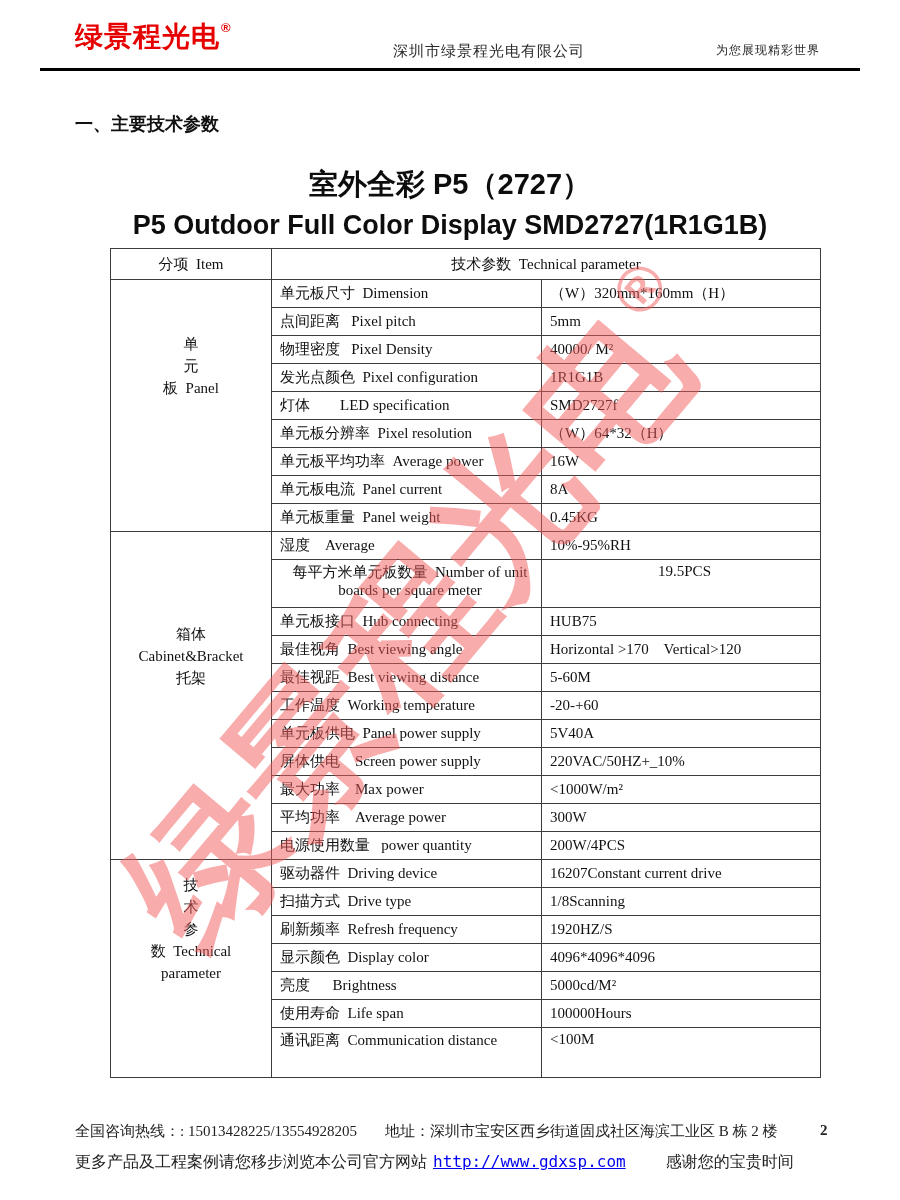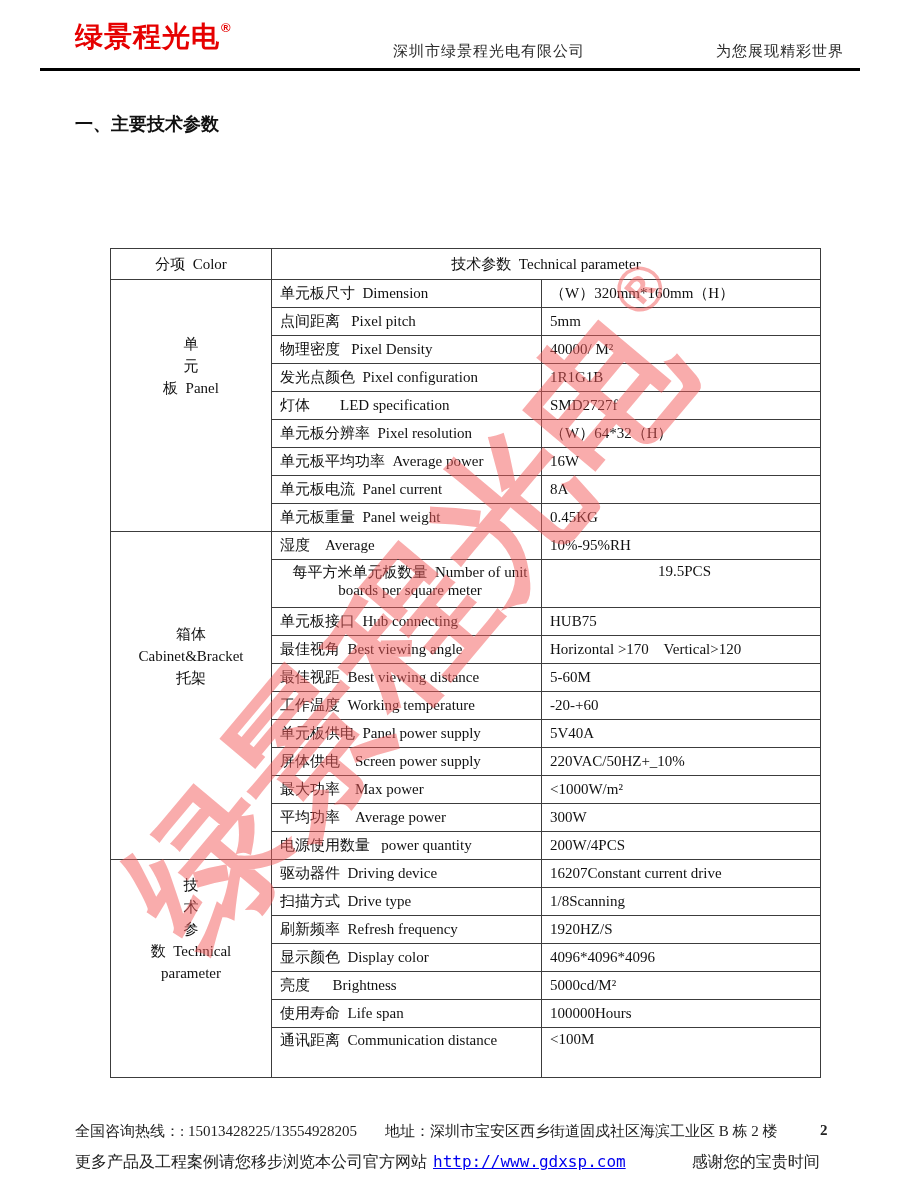--- a/index.html
+++ b/index.html
@@ -4,21 +4,21 @@
 <style>
   html,body{margin:0;padding:0;background:#fff;}
   .page{position:relative;width:900px;height:1200px;background:#ffffff;overflow:hidden;
         font-family:"Liberation Serif","DejaVu Serif",serif;color:#1a1a1a;}
 
   
   .logo{position:absolute;left:75px;top:18px;font-family:"Liberation Sans","DejaVu Sans",sans-serif;
         font-weight:bold;font-size:28px;color:#e60000;letter-spacing:1px;}
   .logo .reg{font-size:13px;vertical-align:14px;margin-left:1px;}
   .company{position:absolute;left:393px;top:42px;font-size:15px;color:#2a2a2a;letter-spacing:1px;}
-  .slogan{position:absolute;left:716px;top:42px;font-size:15px;color:#2a2a2a;letter-spacing:1px;}
+  .slogan{position:absolute;left:716px;top:42px;font-size:12px;color:#2a2a2a;letter-spacing:1px;}
   .header-rule{position:absolute;left:40px;top:68px;width:820px;height:3px;background:#000;}
 
   .section-heading{position:absolute;left:75px;top:112px;font-family:"Liberation Sans","DejaVu Sans",sans-serif;
         font-size:18px;font-weight:bold;color:#111;}
 
   .title-cn{position:absolute;left:0;top:165px;width:900px;text-align:center;
         font-family:"Liberation Sans","DejaVu Sans",sans-serif;font-size:29px;font-weight:bold;color:#0d0d0d;}
   .title-en{position:absolute;left:0;top:210px;width:900px;text-align:center;
         font-family:"Liberation Sans","DejaVu Sans",sans-serif;font-size:27px;font-weight:bold;color:#0d0d0d;}
 
@@ -41,43 +41,45 @@
         pointer-events:none;z-index:5;letter-spacing:2px;}
   .watermark .reg{font-size:0.42em;vertical-align:1.1em;}
 
   
   .footer-line1{position:absolute;left:75px;top:1122px;width:800px;font-size:15px;color:#222;}
   .footer-line1 .addr{margin-left:28px;}
   .page-number{position:absolute;left:820px;top:1122px;font-size:15px;font-weight:bold;color:#222;}
   .footer-line2{position:absolute;left:75px;top:1152px;width:800px;font-size:16px;color:#222;}
   .site-link{font-family:"DejaVu Sans Mono","Liberation Mono",monospace;font-size:16px;
         color:#0000ee;text-decoration:underline;margin:0 6px;}
-  .thanks{margin-left:60px;}
+  .thanks{margin-left:34px;}
 </style>
 </head>
 <body>
 
 <div class="page">
 
   <div class="logo"><span>绿景程光电</span><span class="reg">®</span></div>
   <div class="company">深圳市绿景程光电有限公司</div>
   <div class="slogan">为您展现精彩世界</div>
   <div class="header-rule"></div>
 
   <div class="section-heading">一、主要技术参数</div>
+  <div class="title-cn">室外全彩 P5（2727）</div>
+  <div class="title-en">P5 Outdoor Full Color Display SMD2727(1R1G1B)</div>
 
   <table class="spec-table">
     <colgroup>
         <col class="c1">
         <col class="c2">
         <col class="c3">
       </colgroup>
     <thead>
       <tr style="height:28px">
-        <th>分项  Color</th>
+        <th>分项  Item</th>
         <th colspan="2">技术参数  Technical parameter</th>
       </tr>
     </thead>
     <tbody>
         <tr style="height: 28px;">
           <td class="group-cell" rowspan="9"><div>单</div><div>元</div><div>板  Panel</div></td>
           <td class="label-cell">单元板尺寸  Dimension</td>
           <td class="value-cell">（W）320mm*160mm（H）</td>
         </tr>
         <tr style="height: 28px;">

